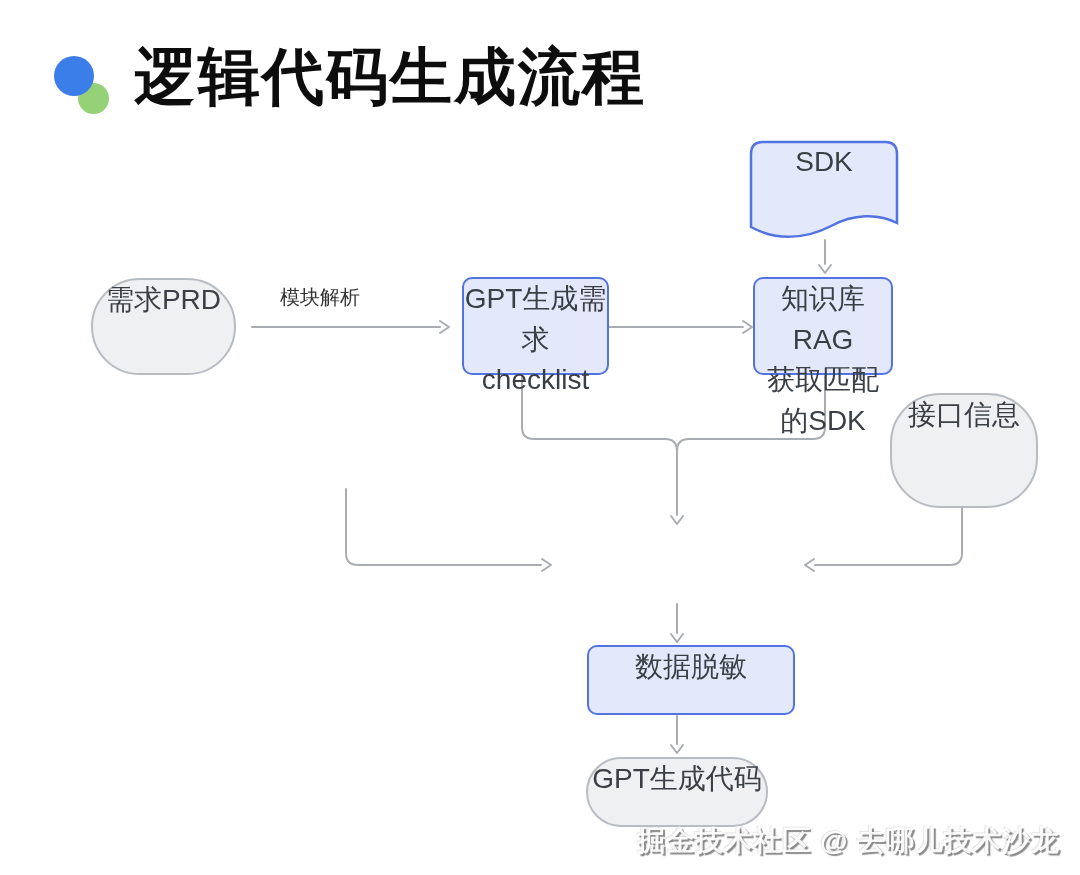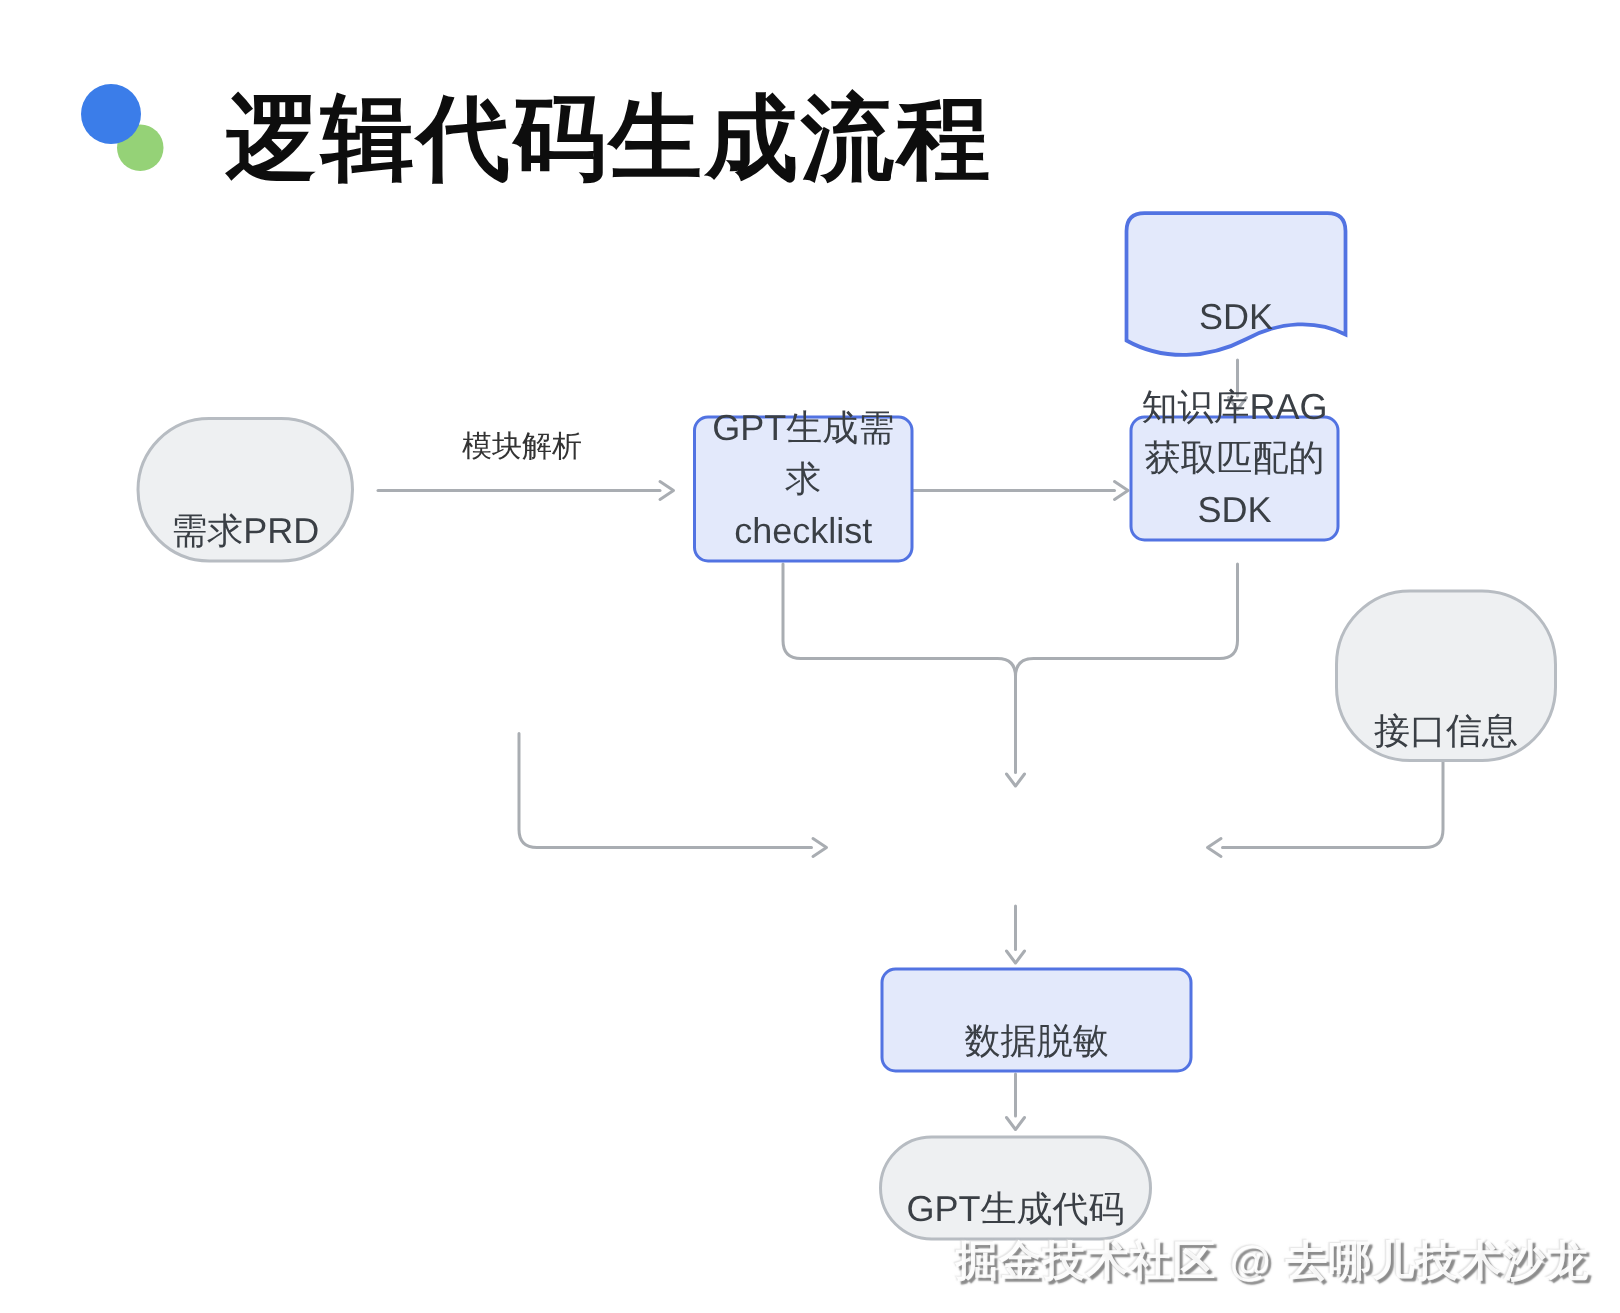--- a/index.html
+++ b/index.html
@@ -12,32 +12,32 @@
   .logo{position:absolute;left:47px;top:50px;width:70px;height:70px;}
   .logo .green-dot{
     position:absolute;left:31px;top:33px;width:31px;height:31px;border-radius:50%;
     background:#95d277;z-index:1;
   }
   .logo .blue-dot{
     position:absolute;left:7px;top:6px;width:40px;height:40px;border-radius:50%;
     background:#3b7de9;z-index:2;
   }
   .page-title{
-    position:absolute;left:134px;top:40px;margin:16px;
+    position:absolute;left:134px;top:40px;margin:0;
     font-size:62px;font-weight:900;color:#0d0d0d;letter-spacing:2px;line-height:1.2;
     white-space:nowrap;
   }
   
   #wires{position:absolute;left:0;top:0;z-index:0;}
   .wire{fill:none;stroke:#a9adb2;stroke-width:2;stroke-linecap:round;stroke-linejoin:round;}
   .doc-shape{fill:#e3e9fb;stroke:#5273e2;stroke-width:2.5;}
   
   .node{
-    position:absolute;display:flex;align-items:flex-end;justify-content:center;
-    text-align:center;font-size:24px;color:#3a3f45;line-height:1.45;z-index:3;
+    position:absolute;display:flex;align-items:flex-start;justify-content:center;
+    text-align:center;font-size:28px;color:#3a3f45;line-height:1.45;z-index:3;
     box-sizing:border-box;
   }
   .node-label{white-space:pre-line;}
   .ellipse{
     background:#eef0f2;border:2px solid #b7bcc2;border-radius:50px;
   }
   .bluebox{
     background:#e3e9fb;border:2.5px solid #5273e2;border-radius:10px;
   }
   .doc-label{background:transparent;border:none;}
@@ -103,36 +103,36 @@
 
   <div class="node ellipse" style="left:91px;top:278px;width:145px;height:97px;">
     <span class="node-label">需求PRD</span>
   </div>
 
   <div class="node bluebox" style="left:462px;top:277px;width:147px;height:98px;">
     <span class="node-label">GPT生成需求
 checklist</span>
   </div>
 
-  <div class="node bluebox" style="left:753px;top:277px;width:140px;height:84px;">
+  <div class="node bluebox" style="left:753px;top:277px;width:140px;height:98px;">
     <span class="node-label">知识库RAG
 获取匹配的SDK</span>
   </div>
 
 
   <div class="node ellipse" style="left:890px;top:393px;width:148px;height:115px;">
     <span class="node-label">接口信息</span>
   </div>
 
 
   <div class="node bluebox" style="left:587px;top:645px;width:208px;height:70px;">
     <span class="node-label">数据脱敏</span>
   </div>
 
   <div class="node ellipse" style="left:586px;top:757px;width:182px;height:70px;border-radius:36px;">
     <span class="node-label">GPT生成代码</span>
   </div>
 
-  <div class="edge-label" style="left:308px;top:284px;text-align:center;">模块解析</div>
+  <div class="edge-label" style="left:280px;top:284px;text-align:center;">模块解析</div>
 
   <div class="watermark">掘金技术社区 @ 去哪儿技术沙龙</div>
 
 </div>
 
 </body></html>

